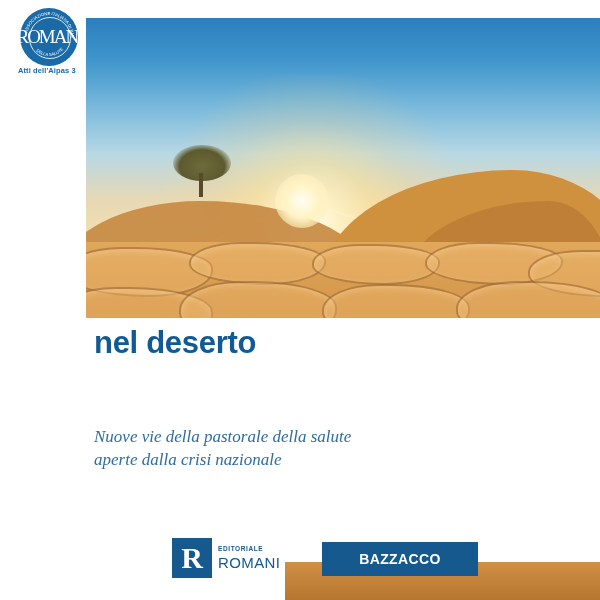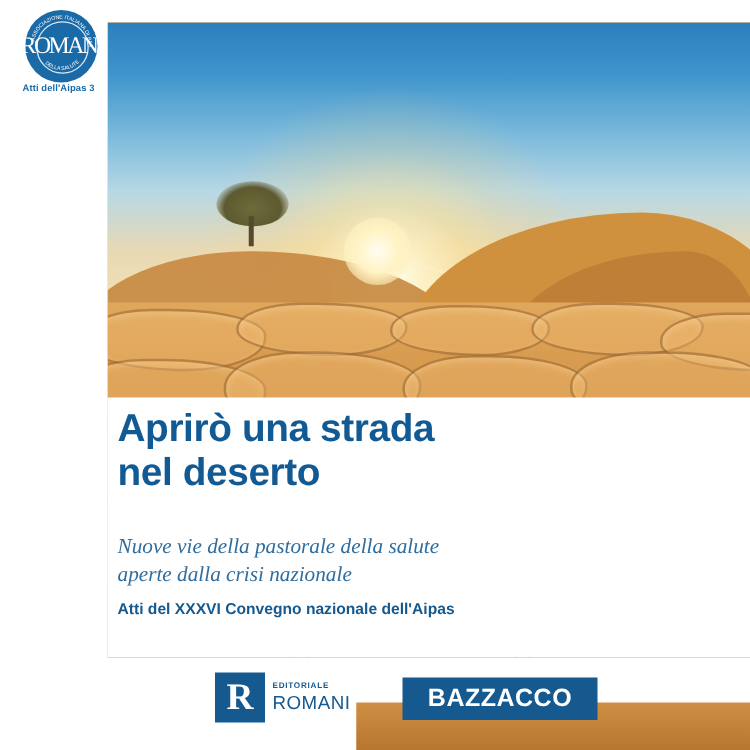--- a/index.html
+++ b/index.html
@@ -334,21 +334,21 @@
     position: absolute;
     left: 322px;
     bottom: 24px;
     width: 156px;
     height: 34px;
     background: #15598f;
     color: #ffffff;
     display: flex;
     align-items: center;
     justify-content: center;
-    font-size: 20px;
+    font-size: 14px;
     font-weight: bold;
     letter-spacing: 0.4px;
     z-index: 11;
   }
 </style>
 </head>
 <body>
 
 <div class="cover">
 
@@ -418,30 +418,28 @@
       </div>
       <div class="seal-inner"></div>
       <div class="seal-mono">ROMANI</div>
     </div>
     <div class="series-label">Atti dell'Aipas 3</div>
   </div>
 
   <div class="title-block"></div>
 
   <div class="main-title">
-    <div>Aprirò una strada</div>
     <div>nel deserto</div>
   </div>
 
   <div class="subtitle">
     <div>Nuove vie della pastorale della salute</div>
     <div>aperte dalla crisi nazionale</div>
   </div>
 
-  <div class="proceedings">Atti del XXXVI Convegno nazionale dell'Aipas</div>
 
   <div class="photo-sliver"></div>
   <div class="bottom-strip" style="background:transparent;"></div>
 
   <div class="publisher">
     <div class="pub-mark">R</div>
     <div class="pub-names">
       <div class="pub-small">EDITORIALE</div>
       <div class="pub-big">ROMANI</div>
     </div>

